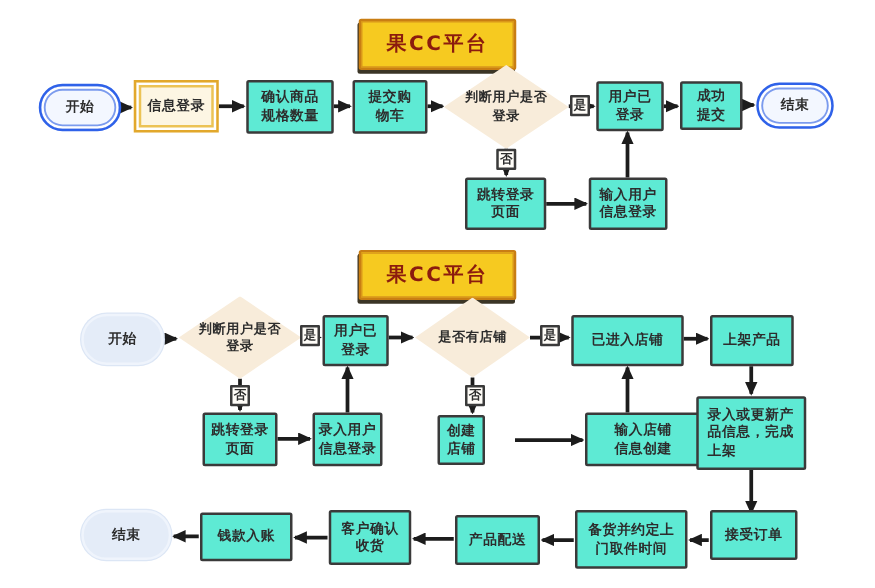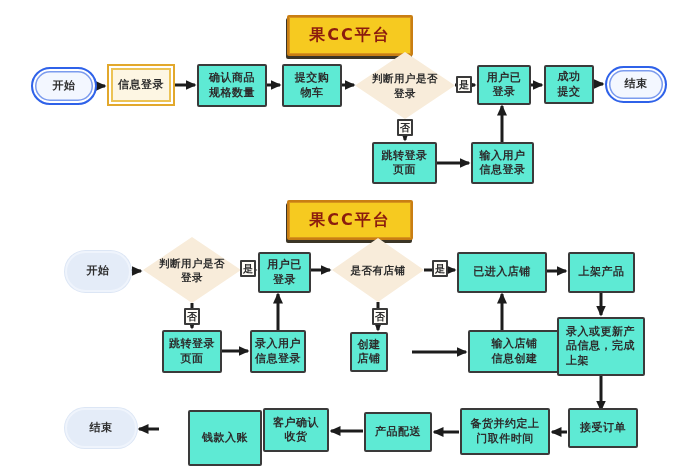--- a/index.html
+++ b/index.html
@@ -121,20 +121,20 @@
     <div class="node box" style="left: 250px; top: 330px; width: 56px; height: 43px;">录入用户
 信息登录</div>
     <div class="node label" style="left: 372px; top: 308px; width: 16px; height: 17px;">否</div>
     <div class="node box" style="left: 350px; top: 332px; width: 38px; height: 40px;">创建店铺</div>
     <div class="node box" style="left: 468px; top: 330px; width: 93px; height: 43px;">输入店铺
 信息创建</div>
     <div class="node box align-left" style="left: 557px; top: 317px; width: 88px; height: 59px;">录入或更新产
 品信息，完成
 上架</div>
     <div class="node term-light" style="left: 65px; top: 408px; width: 72px; height: 40px;">结束</div>
-    <div class="node box" style="left: 160px; top: 410px; width: 74px; height: 56px; margin-left: 28px;">钱款入账</div>
+    <div class="node box" style="left: 160px; top: 410px; width: 74px; height: 39px;">钱款入账</div>
     <div class="node box" style="left: 263px; top: 408px; width: 66px; height: 44px;">客户确认
 收货</div>
     <div class="node box" style="left: 364px; top: 412px; width: 68px; height: 40px;">产品配送</div>
     <div class="node box" style="left: 460px; top: 408px; width: 90px; height: 47px;">备货并约定上
 门取件时间</div>
     <div class="node box" style="left: 568px; top: 408px; width: 70px; height: 40px;">接受订单</div>
   </div>
 
 </body></html>

